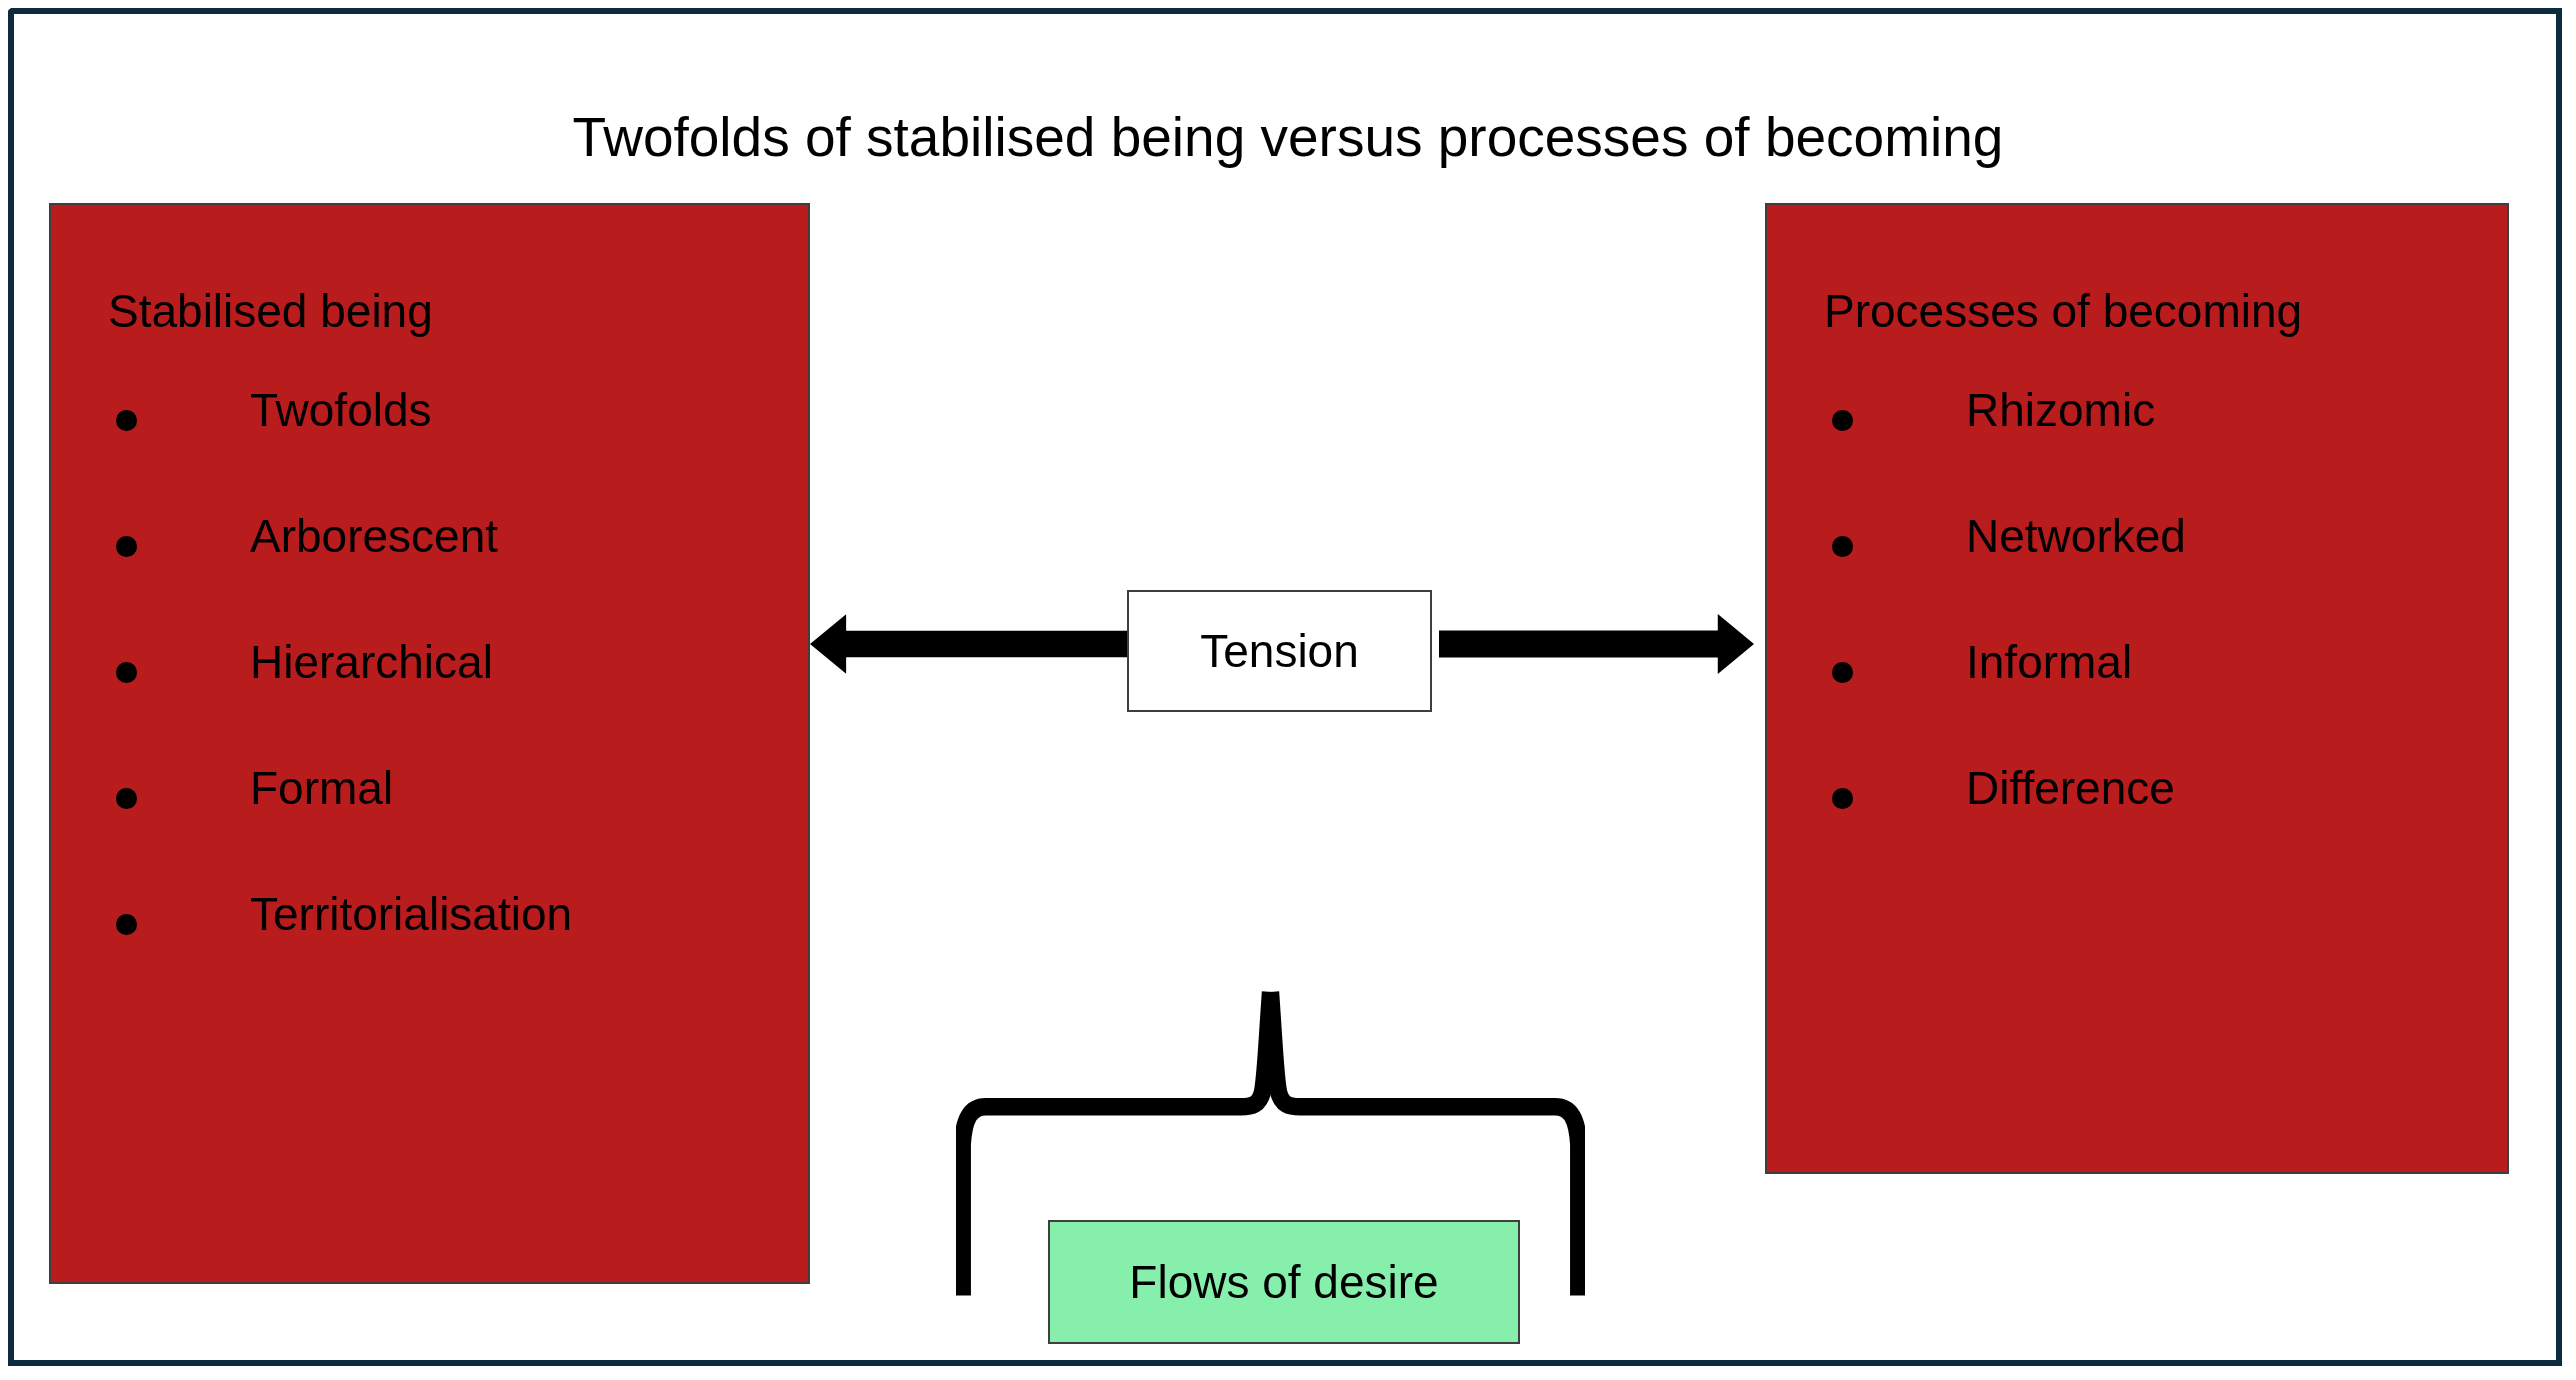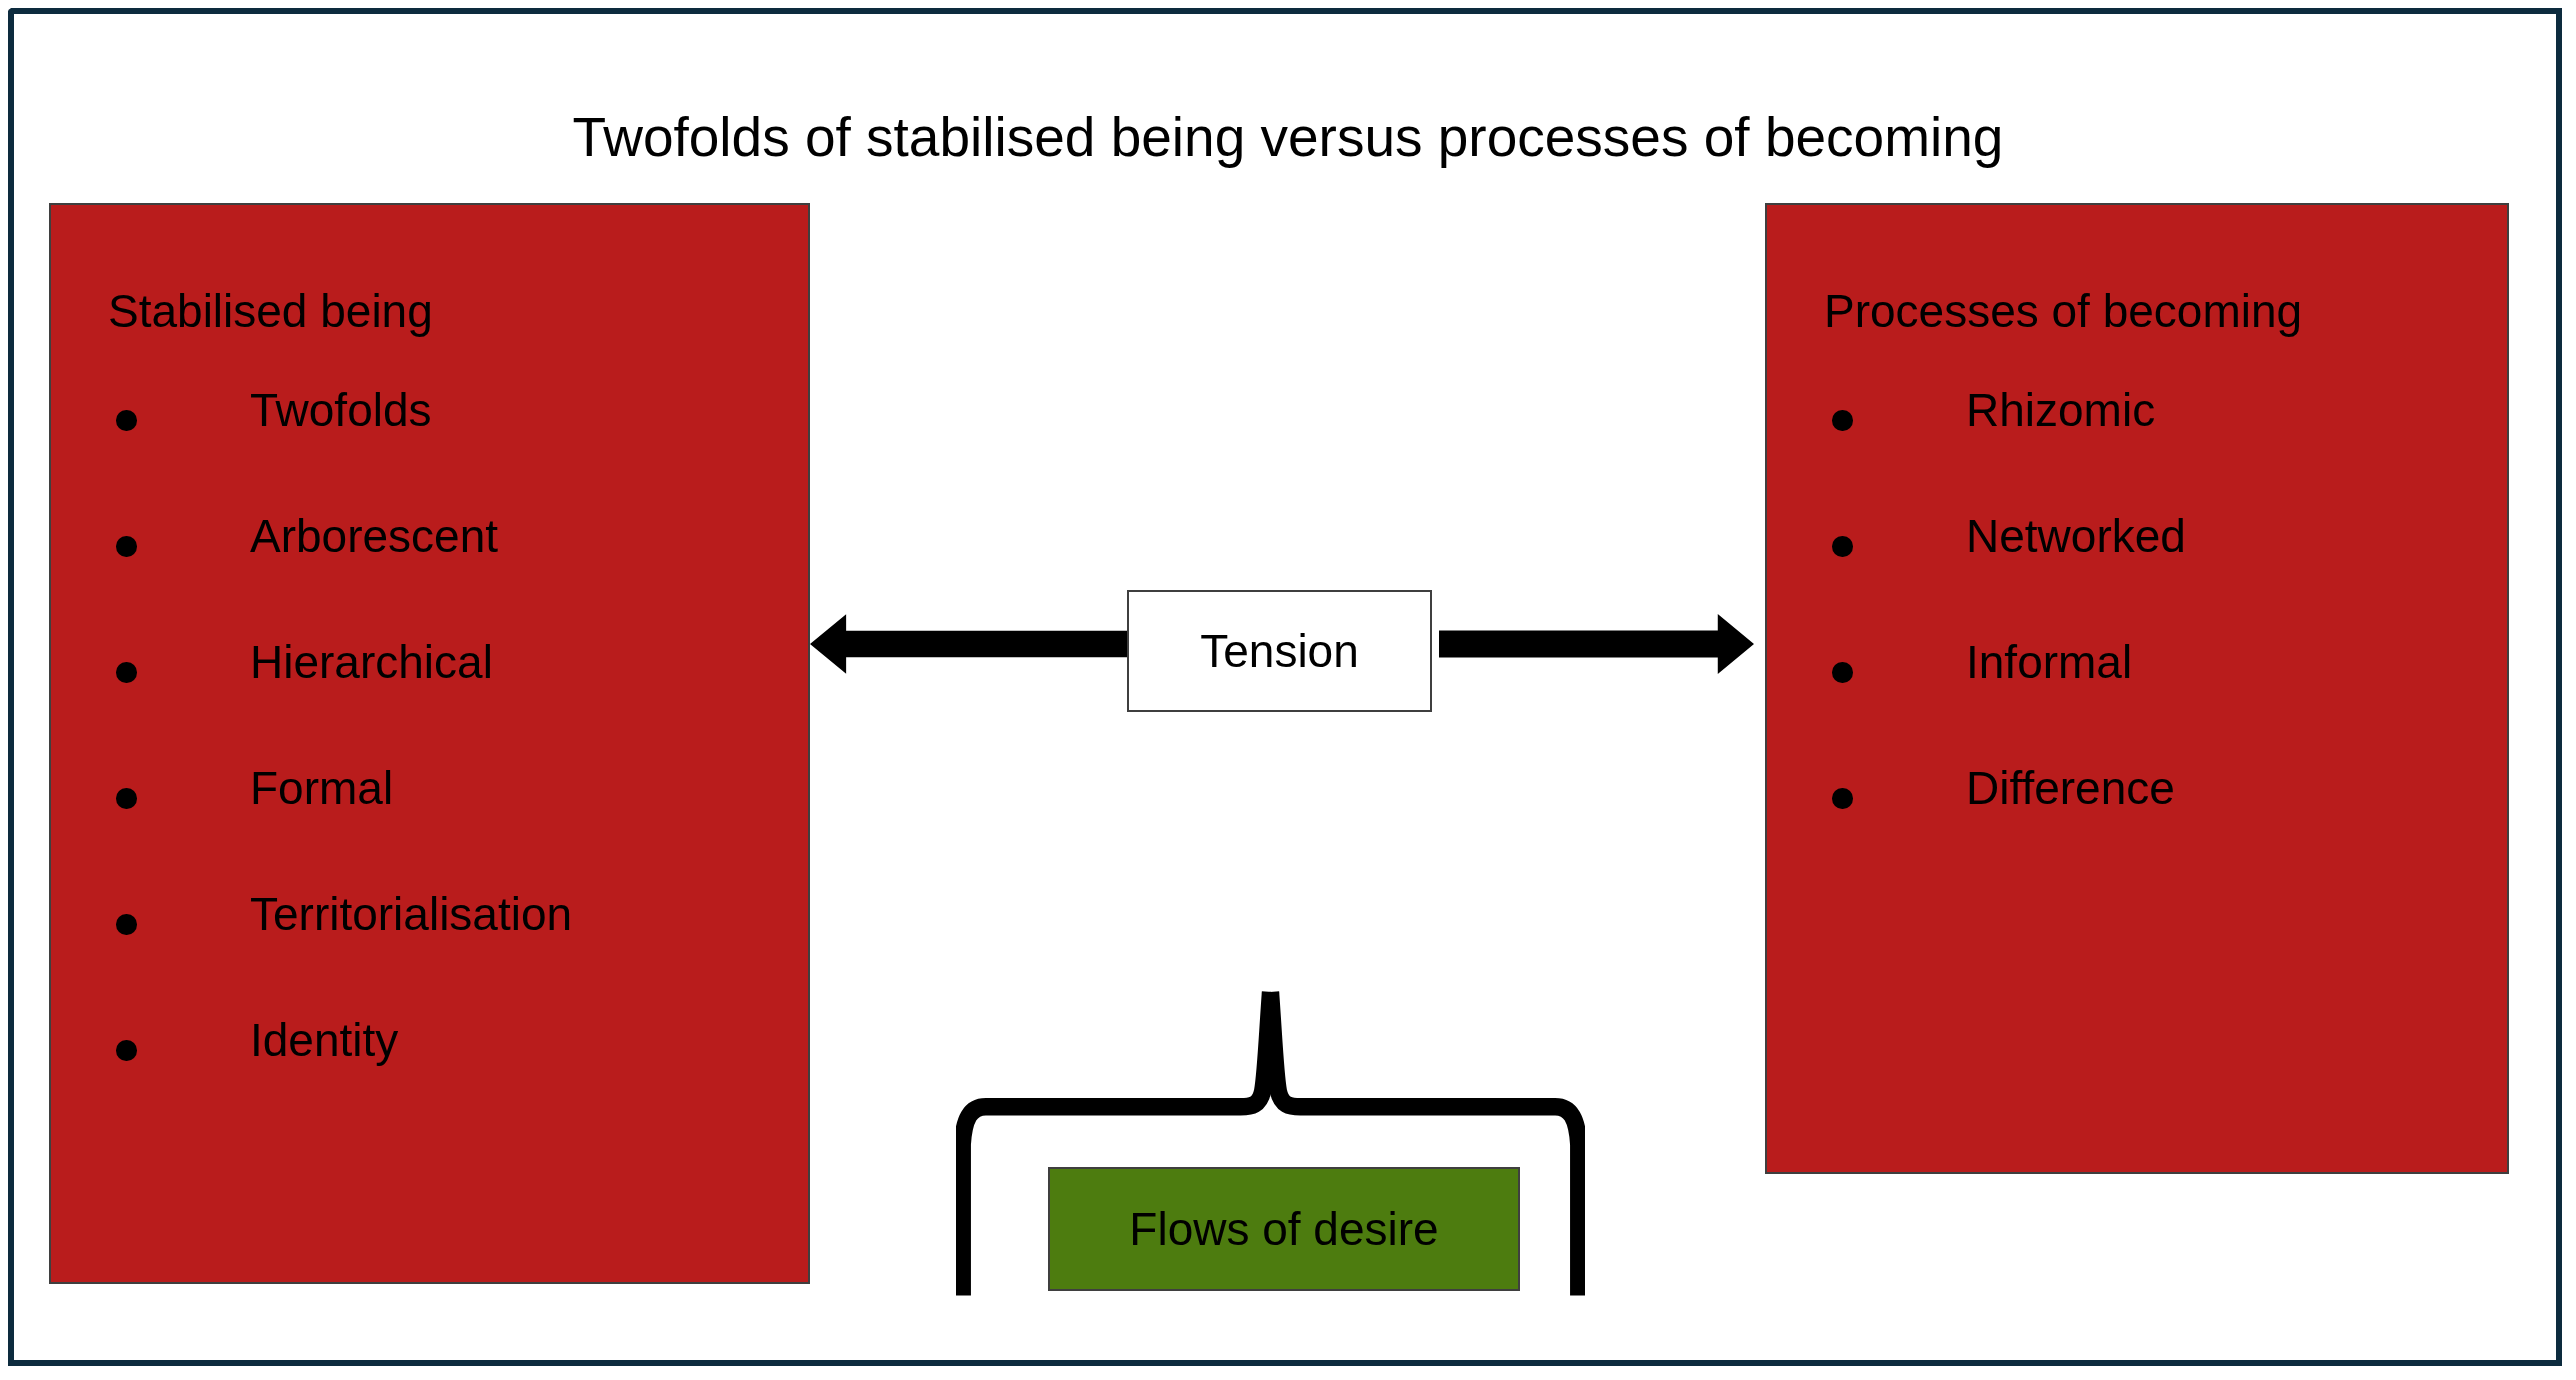--- a/index.html
+++ b/index.html
@@ -128,26 +128,26 @@
   #brace-svg {
     position: absolute;
     left: 956px;
     top: 987px;
     z-index: 2;
   }
   
   #flows-box {
     position: absolute;
     left: 1048px;
-    top: 1167px;
+    top: 1220px;
     width: 472px;
     height: 124px;
     box-sizing: border-box;
     border: 2.4px solid #3f3f3f;
-    background: #4d7c0f;
+    background: #86efac;
     display: flex;
     align-items: center;
     justify-content: center;
     z-index: 5;
   }
   #flows-label {
     font-size: 46px;
     color: #000000;
     white-space: nowrap;
   }
@@ -176,24 +176,20 @@
         <span class="bullet-dot"></span>
         <span class="bullet-label">Hierarchical</span>
       </div>
       <div class="bullet-row">
         <span class="bullet-dot"></span>
         <span class="bullet-label">Formal</span>
       </div>
       <div class="bullet-row">
         <span class="bullet-dot"></span>
         <span class="bullet-label">Territorialisation</span>
-      </div>
-      <div class="bullet-row">
-        <span class="bullet-dot"></span>
-        <span class="bullet-label">Identity</span>
       </div>
     </div>
   </div>
 
   <div class="panel" id="panel-right">
     <div class="panel-heading">Processes of becoming</div>
     <div class="bullet-list">
       <div class="bullet-row">
         <span class="bullet-dot"></span>
         <span class="bullet-label">Rhizomic</span>

